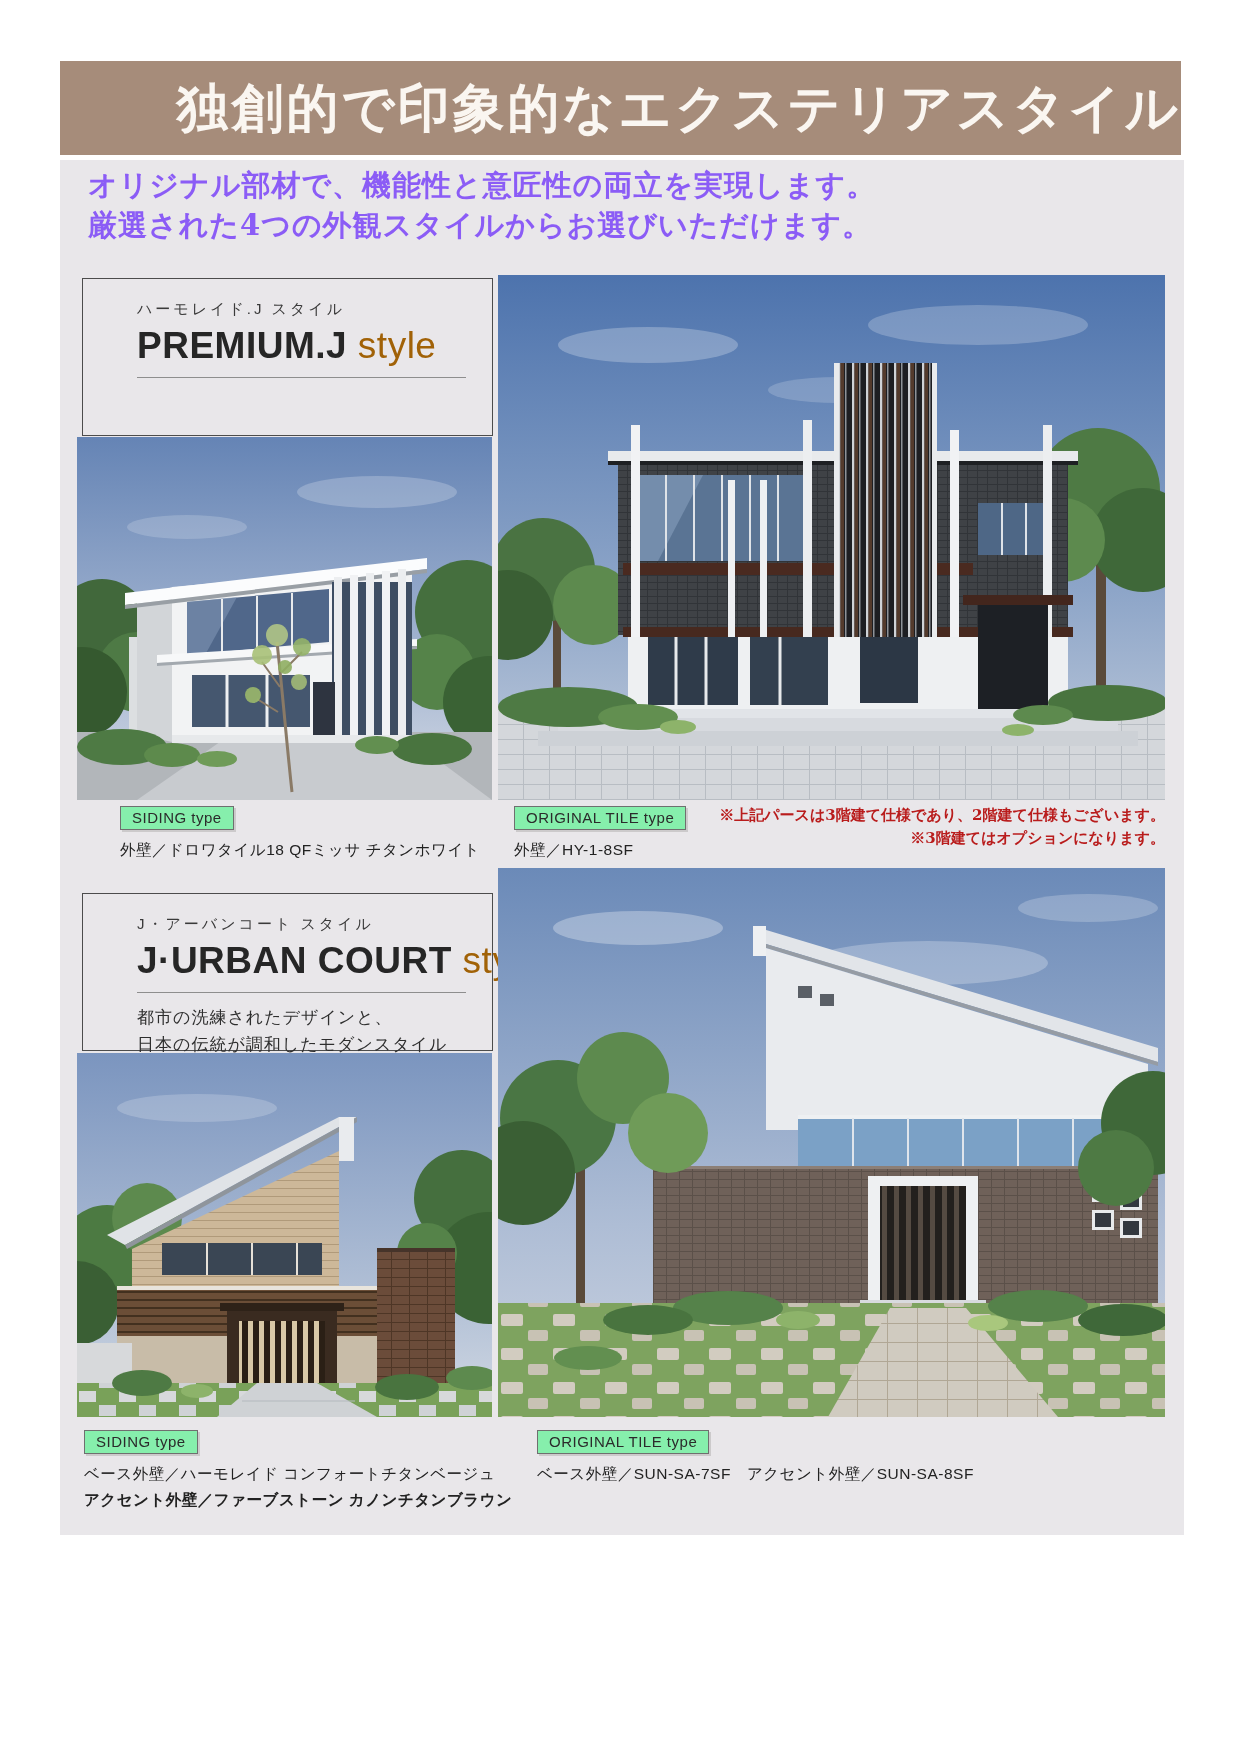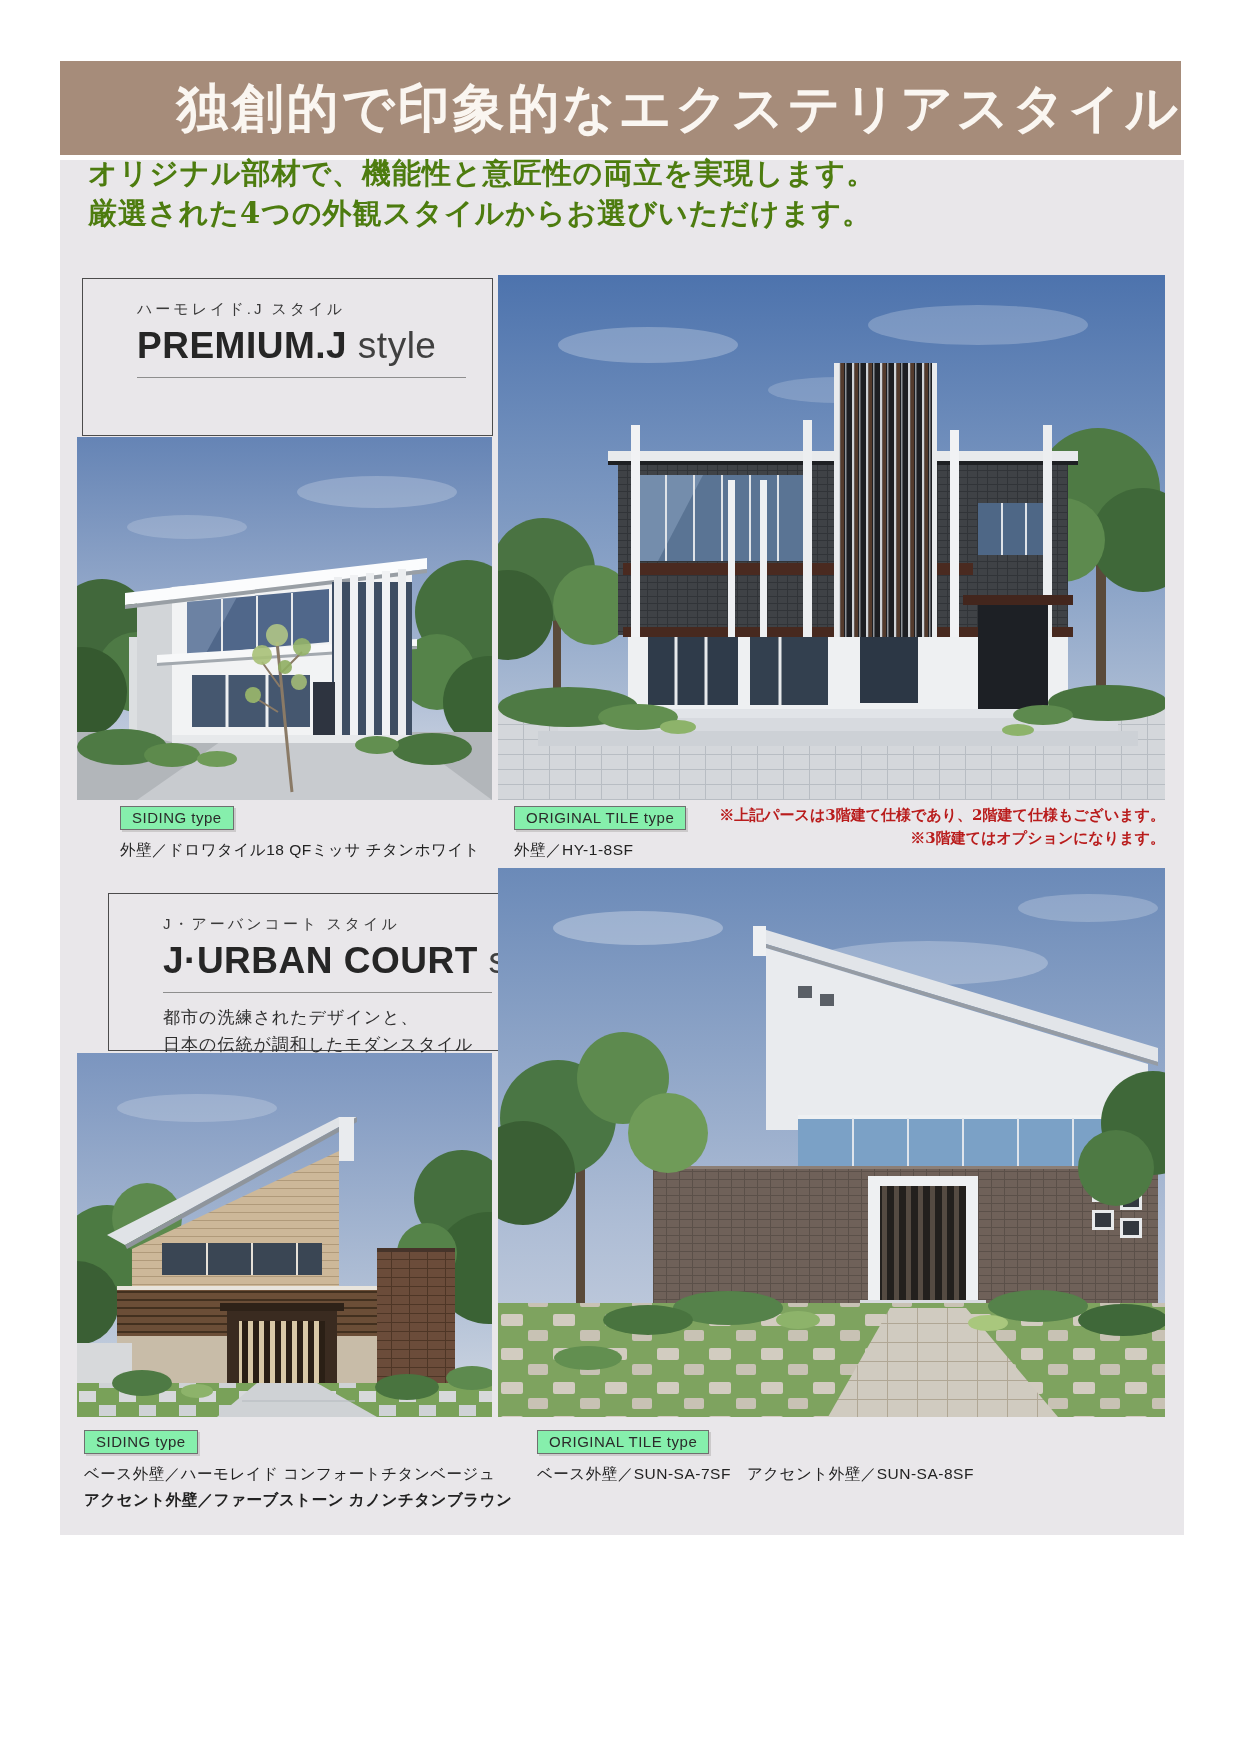--- a/index.html
+++ b/index.html
@@ -9,30 +9,30 @@
 
   
   .banner{left:60px;top:61px;width:1121px;height:94px;background:#a68c7a;}
   .banner h1{margin:0;padding:0 0 0 26px;line-height:94px;font-size:52px;letter-spacing:3px;
              font-family:"DejaVu Serif","Liberation Serif",serif;font-weight:600;color:#faf6f1;white-space:nowrap;text-align:right;}
 
   
   .sheet{left:60px;top:160px;width:1124px;height:1375px;background:#e9e7ea;}
 
   
-  .intro{left:88px;top:153px;font-family:"DejaVu Serif","Liberation Serif",serif;font-weight:bold;
-         font-size:29px;line-height:40px;color:#4d7c0f;letter-spacing:1px;}
+  .intro{left:88px;top:165px;font-family:"DejaVu Serif","Liberation Serif",serif;font-weight:bold;
+         font-size:29px;line-height:40px;color:#8b5cf6;letter-spacing:1px;}
 
   
   .stylebox{width:409px;height:156px;border:1px solid #4c4c4c;background:transparent;box-sizing:content-box;}
   .stylebox .inner{padding:21px 26px 0 54px;}
   .kana{font-size:15px;letter-spacing:3px;color:#3a3a3a;}
   .stylename{margin-top:6px;font-size:37px;color:#262626;letter-spacing:0.5px;white-space:nowrap;}
   .stylename .main{font-weight:bold;}
-  .stylename .suffix{font-weight:normal;color:#404040;}
+  .stylename .suffix{font-weight:normal;color:#a16207;}
   .rule{margin-top:10px;height:1px;background:#8e8e8e;}
   .desc{margin-top:11px;font-size:17px;line-height:27px;color:#2e2e2e;letter-spacing:1px;}
 
   
   .badge{display:inline-block;border:1px solid #6f6f6f;background:#86efac;padding:2px 11px 3px 11px;
          font-size:15px;color:#2b2b2b;letter-spacing:0.5px;box-shadow:2px 2px 0 rgba(120,115,110,0.25);}
   .caption{font-size:15.5px;color:#222;letter-spacing:0.5px;white-space:nowrap;}
   .caption.b{font-weight:bold;}
   .notes{font-family:"DejaVu Serif","Liberation Serif",serif;font-weight:bold;font-size:15px;
          line-height:23px;color:#b91c1c;text-align:right;white-space:nowrap;}
@@ -208,21 +208,21 @@
   <div class="abs caption" style="left:120px;top:840px;">外壁／ドロワタイル18 QFミッサ チタンホワイト</div>
 
   <div class="abs" style="left:514px;top:806px;"><span class="badge">ORIGINAL TILE type</span></div>
   <div class="abs caption" style="left:514px;top:840px;">外壁／HY-1-8SF</div>
 
   <div class="abs notes" style="right:75px;top:804px;">
     <div>※上記パースは3階建て仕様であり、2階建て仕様もございます。</div>
     <div>※3階建てはオプションになります。</div>
   </div>
 
-  <div class="abs stylebox" style="left:82px;top:893px;margin-left:26px;">
+  <div class="abs stylebox" style="left:82px;top:893px;">
     <div class="inner">
       <div class="kana">J・アーバンコート スタイル</div>
       <div class="stylename"><span class="main">J·URBAN COURT</span> <span class="suffix">style</span></div>
       <div class="rule"></div>
       <div class="desc">
         <div>都市の洗練されたデザインと、</div>
         <div>日本の伝統が調和したモダンスタイル</div>
       </div>
     </div>
   </div>

